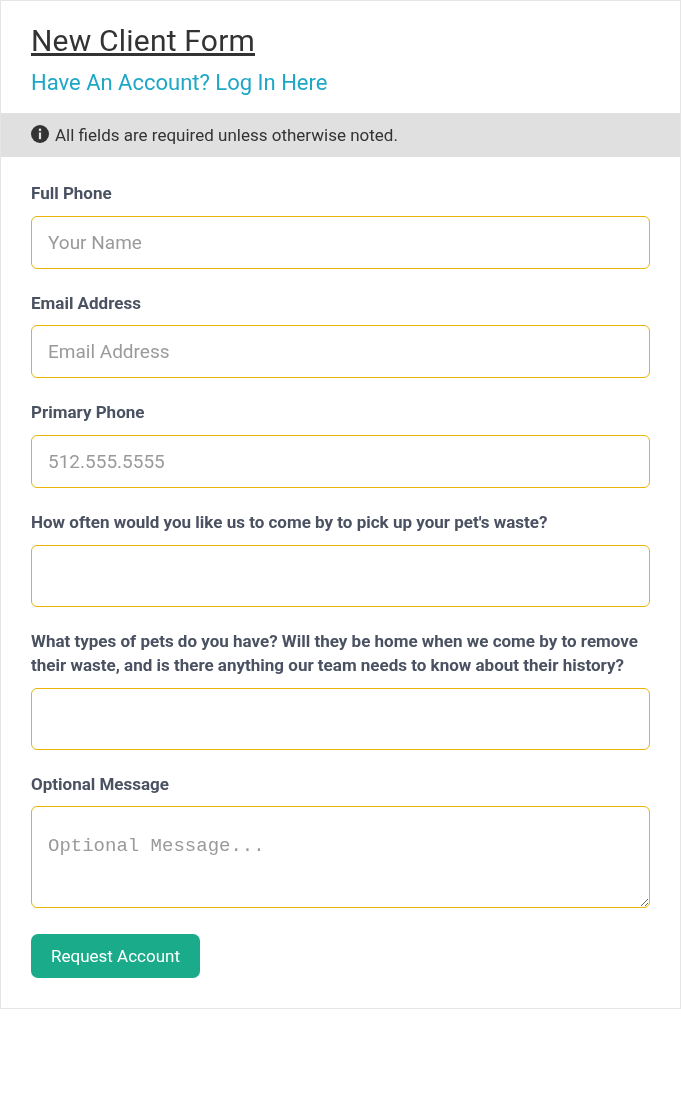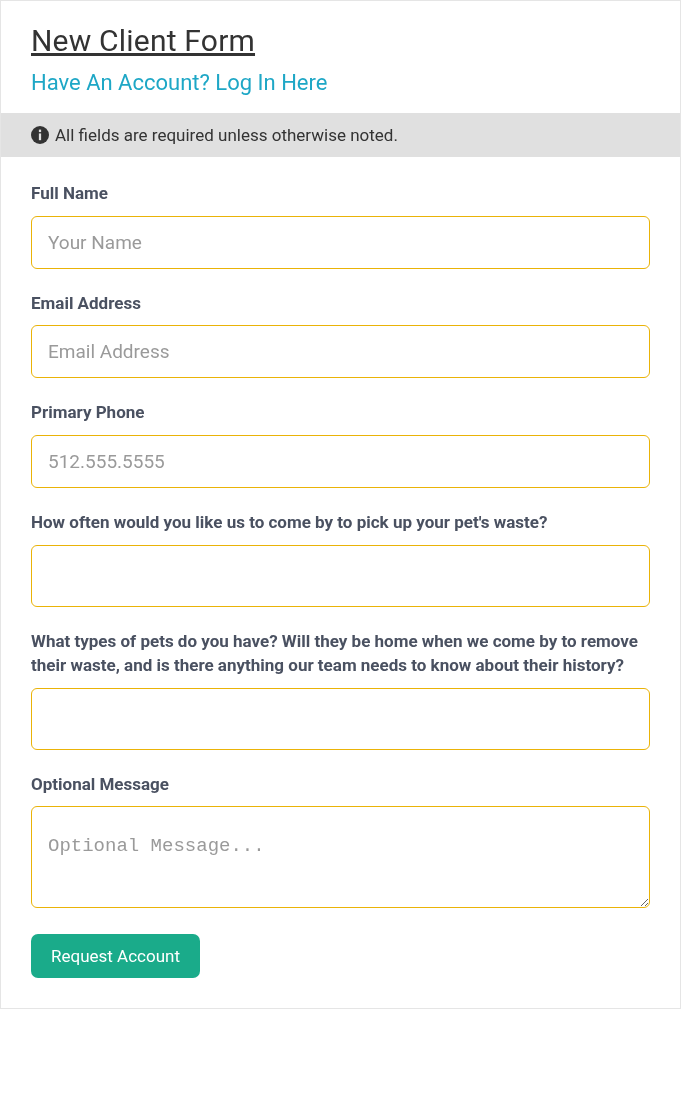--- a/index.html
+++ b/index.html
@@ -32,21 +32,20 @@
       font-size: 22px;
       text-decoration: none;
       display: inline-block;
     }
     .notice {
       background: #e0e0e0;
       padding: 12px 30px;
       font-size: 17px;
       color: #333;
       display: flex;
-      align-items: center;
       gap: 6px;
     }
     .notice-icon {
       display: inline-flex;
       align-items: center;
       justify-content: center;
       width: 18px;
       height: 18px;
       flex-shrink: 0;
     }
@@ -114,21 +113,21 @@
         <rect x="7" y="6.6" width="2" height="6" fill="#e0e0e0"></rect>
         <rect x="7" y="3.2" width="2" height="2.2" fill="#e0e0e0"></rect>
       </svg>
     </span>
     <span>All fields are required unless otherwise noted.</span>
   </div>
 
   <div class="form-body">
 
     <div class="form-group">
-      <label class="form-label">Full Name</label>
+      <label class="form-label">Full Phone</label>
       <input type="text" class="form-control" placeholder="Your Name" style="">
     </div>
 
     <div class="form-group">
       <label class="form-label">Email Address</label>
       <input type="email" class="form-control" placeholder="Email Address" style="">
     </div>
 
     <div class="form-group">
       <label class="form-label">Primary Phone</label>

